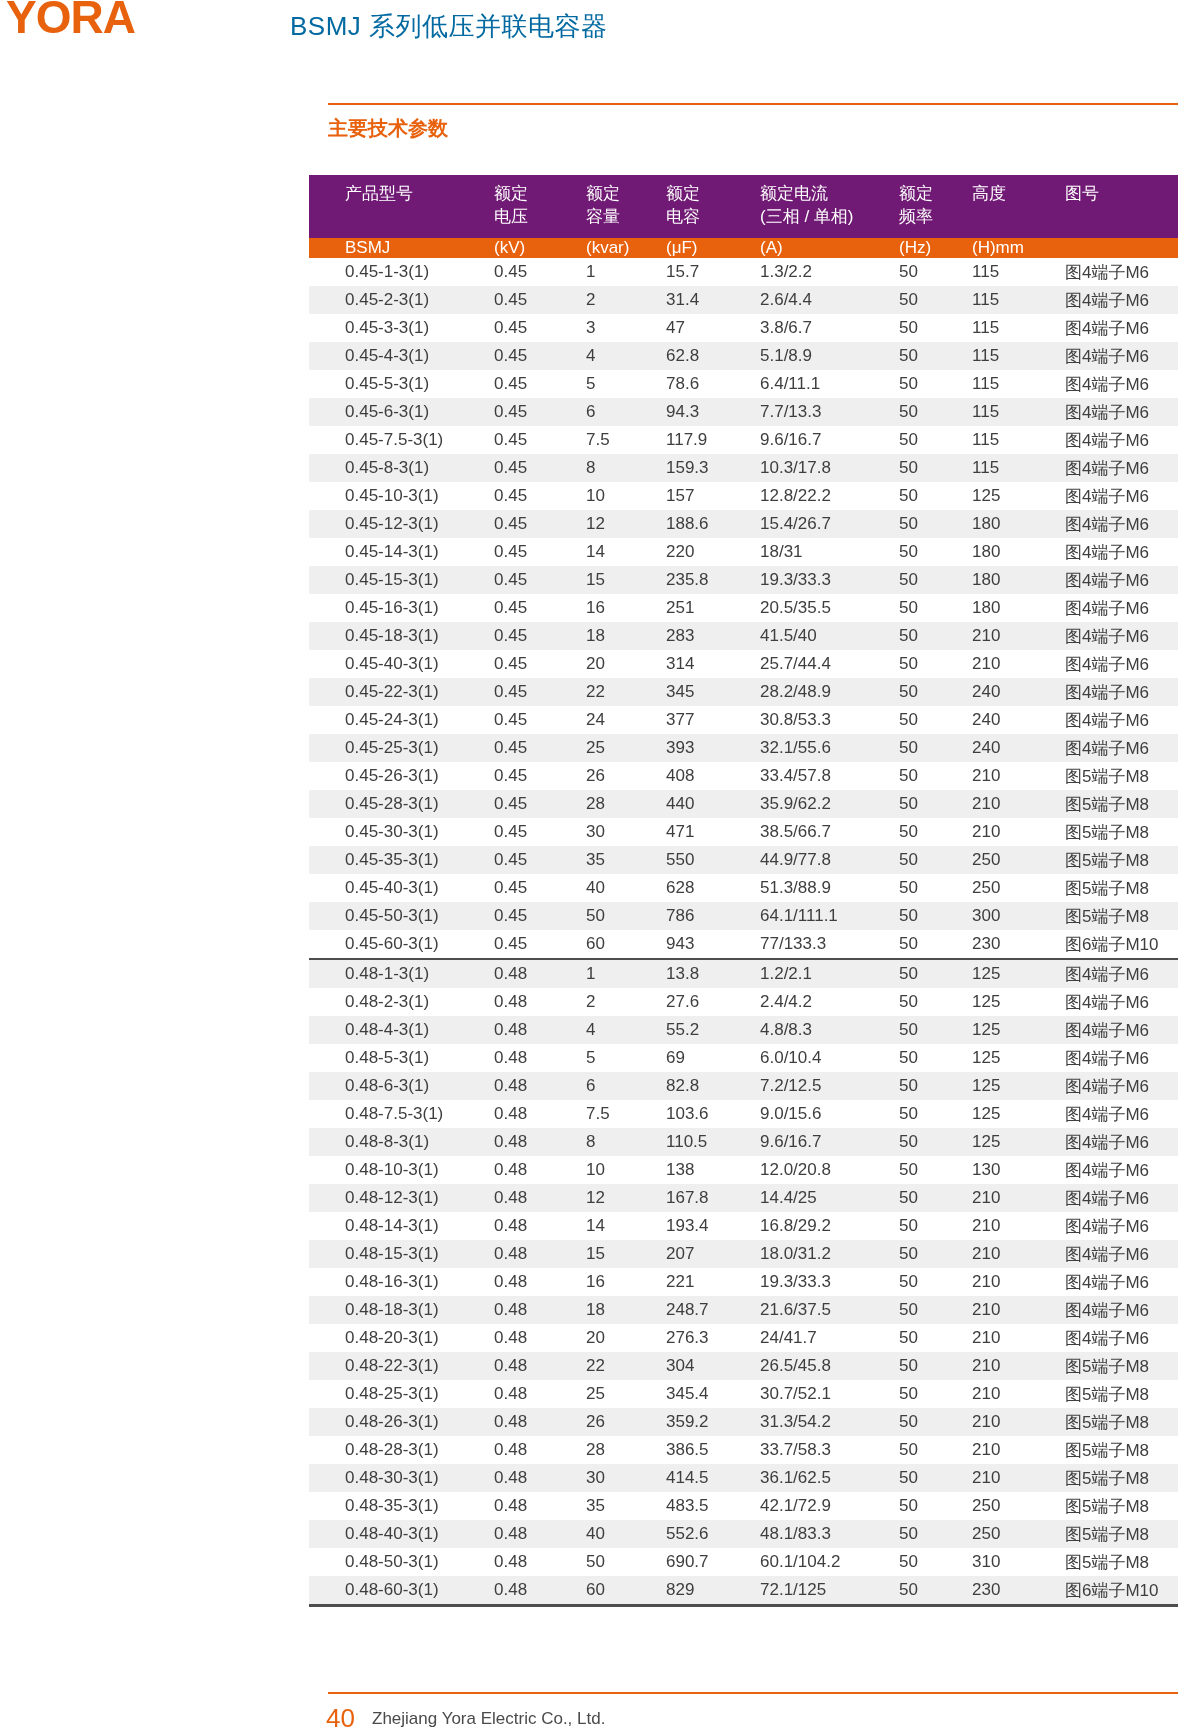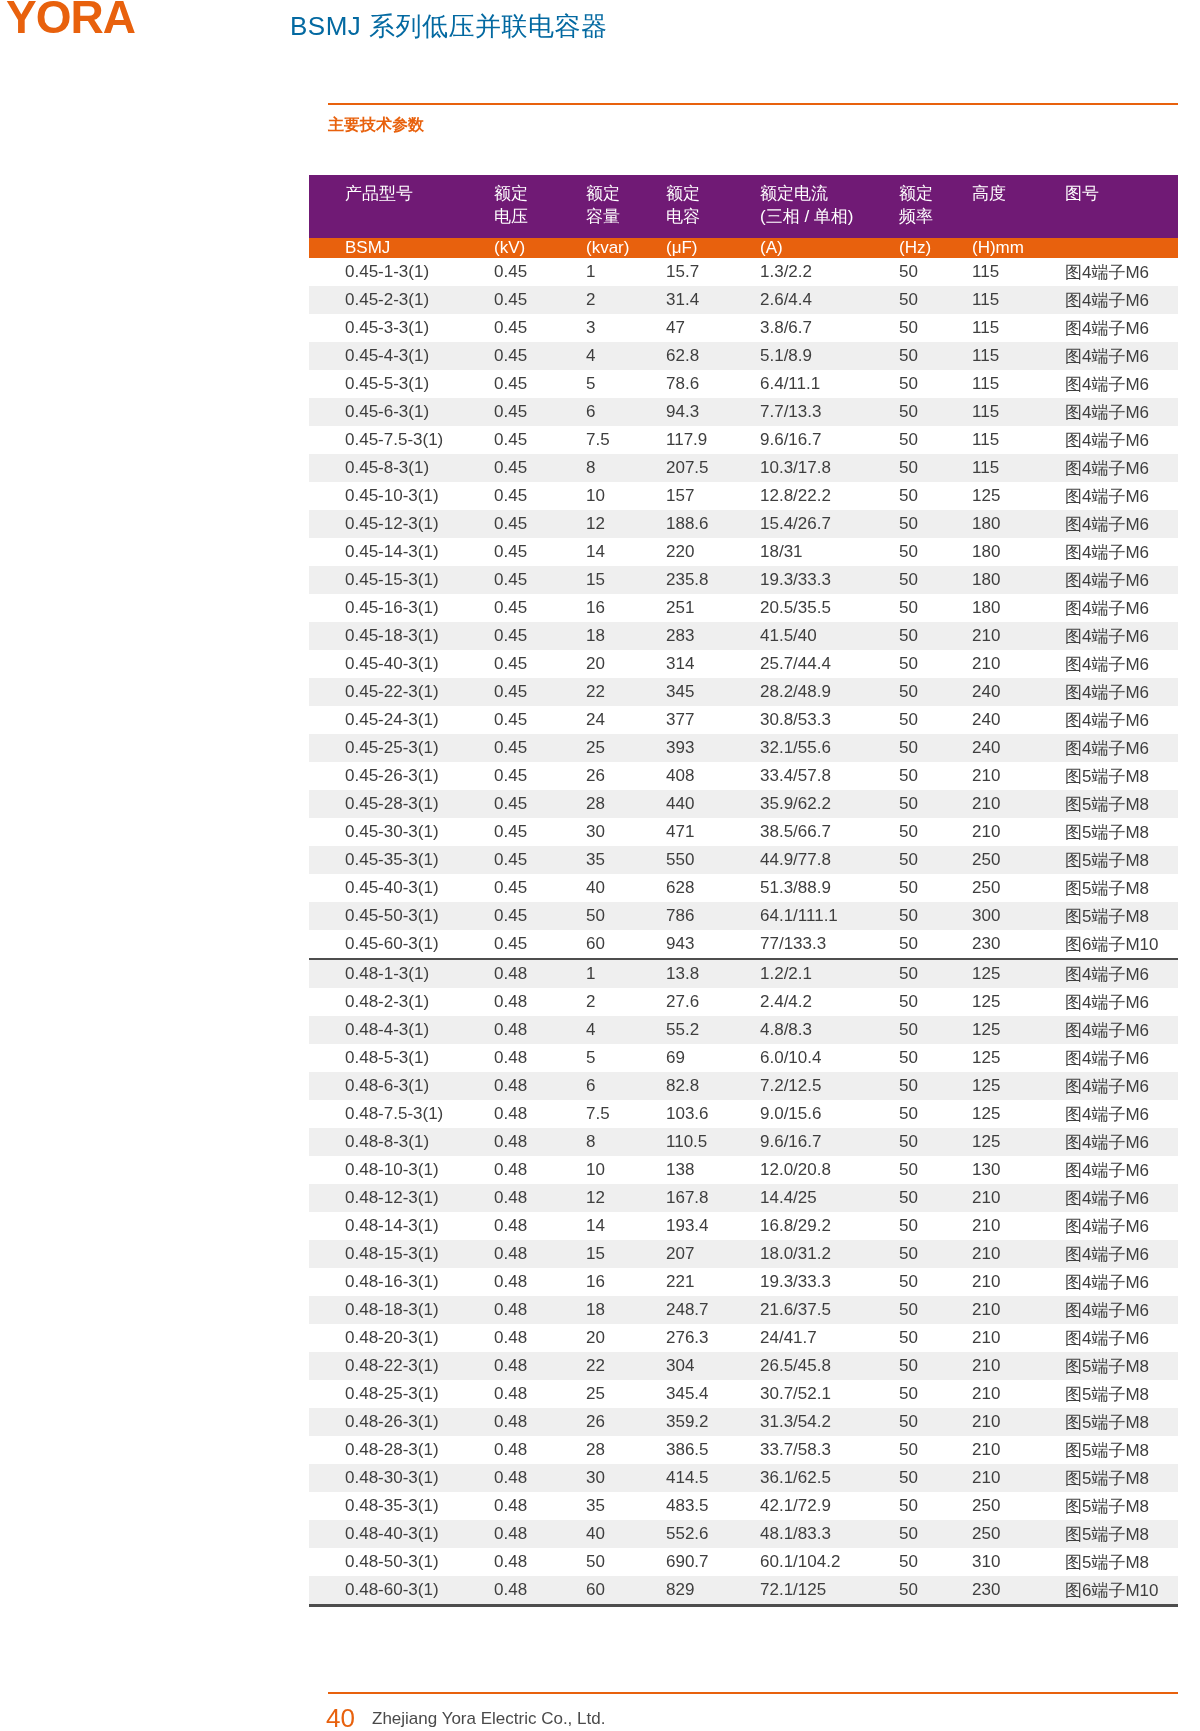--- a/index.html
+++ b/index.html
@@ -5,21 +5,21 @@
   html,body{margin:0;padding:0;background:#ffffff;}
   body{font-family:"Liberation Sans","DejaVu Sans",sans-serif;}
   .page{position:relative;width:1200px;height:1731px;background:#ffffff;overflow:hidden;}
 
   .logo{position:absolute;left:6px;top:-10px;font-size:46px;font-weight:800;
         color:#E8610D;letter-spacing:-1px;}
   .doc-title{position:absolute;left:290px;top:9px;font-size:26px;font-weight:500;
         color:#0369a1;letter-spacing:0.5px;}
 
   .rule-top{position:absolute;left:328px;top:103px;width:850px;height:2px;background:#E8610D;}
-  .section-title{position:absolute;left:328px;top:115px;font-size:16px;font-weight:700;color:#E8610D;}
+  .section-title{position:absolute;left:328px;top:115px;font-size:20px;font-weight:700;color:#E8610D;}
 
   table.specs{position:absolute;left:309px;top:175px;width:869px;
         border-collapse:collapse;table-layout:fixed;}
   table.specs col.c1{width:185px;} table.specs col.c2{width:92px;}
   table.specs col.c3{width:80px;}  table.specs col.c4{width:94px;}
   table.specs col.c5{width:139px;} table.specs col.c6{width:73px;}
   table.specs col.c7{width:93px;}  table.specs col.c8{width:113px;}
 
   table.specs th,table.specs td{text-align:left;padding:0;font-weight:normal;white-space:nowrap;}
   table.specs th:first-child,table.specs td:first-child{padding-left:36px;}
@@ -174,21 +174,21 @@
           <td>117.9</td>
           <td>9.6/16.7</td>
           <td>50</td>
           <td>115</td>
           <td>图4端子M6</td>
         </tr>
         <tr>
           <td>0.45-8-3(1)</td>
           <td>0.45</td>
           <td>8</td>
-          <td>207.5</td>
+          <td>159.3</td>
           <td>10.3/17.8</td>
           <td>50</td>
           <td>115</td>
           <td>图4端子M6</td>
         </tr>
         <tr>
           <td>0.45-10-3(1)</td>
           <td>0.45</td>
           <td>10</td>
           <td>157</td>

